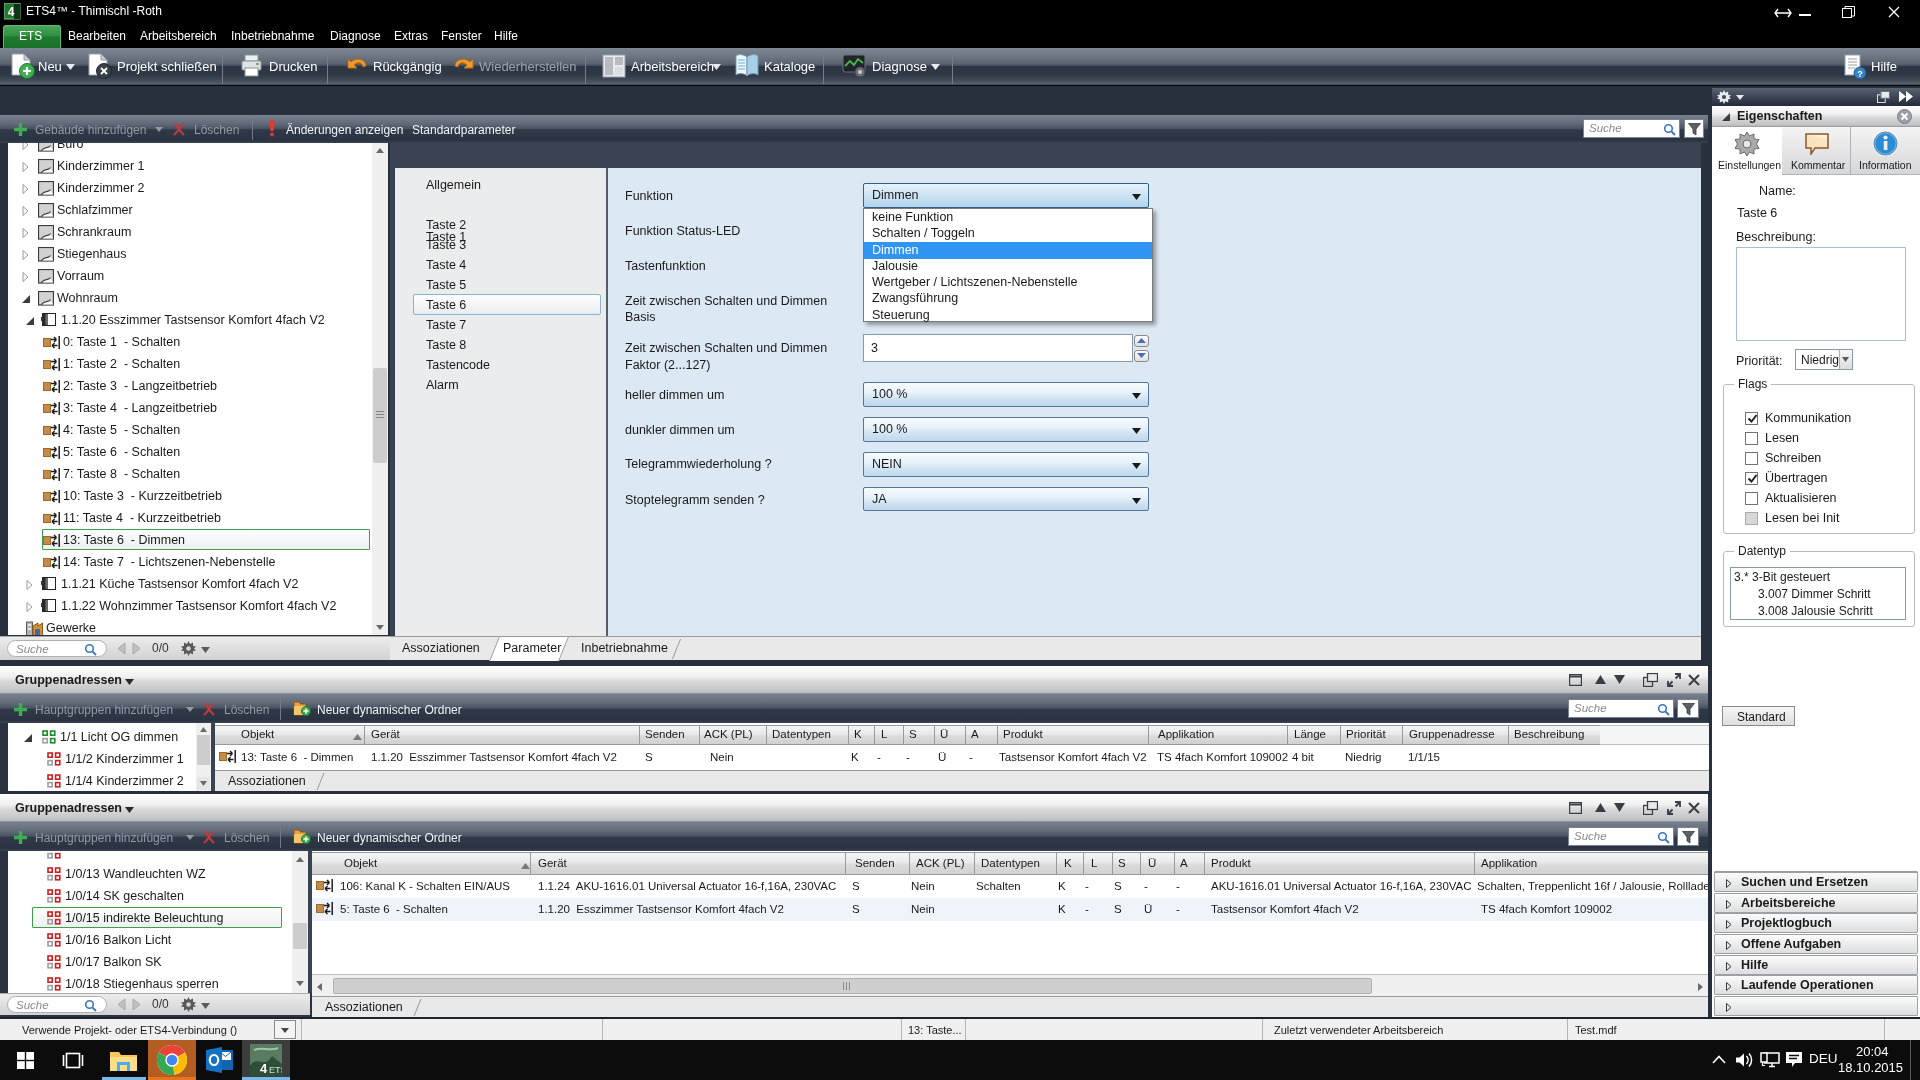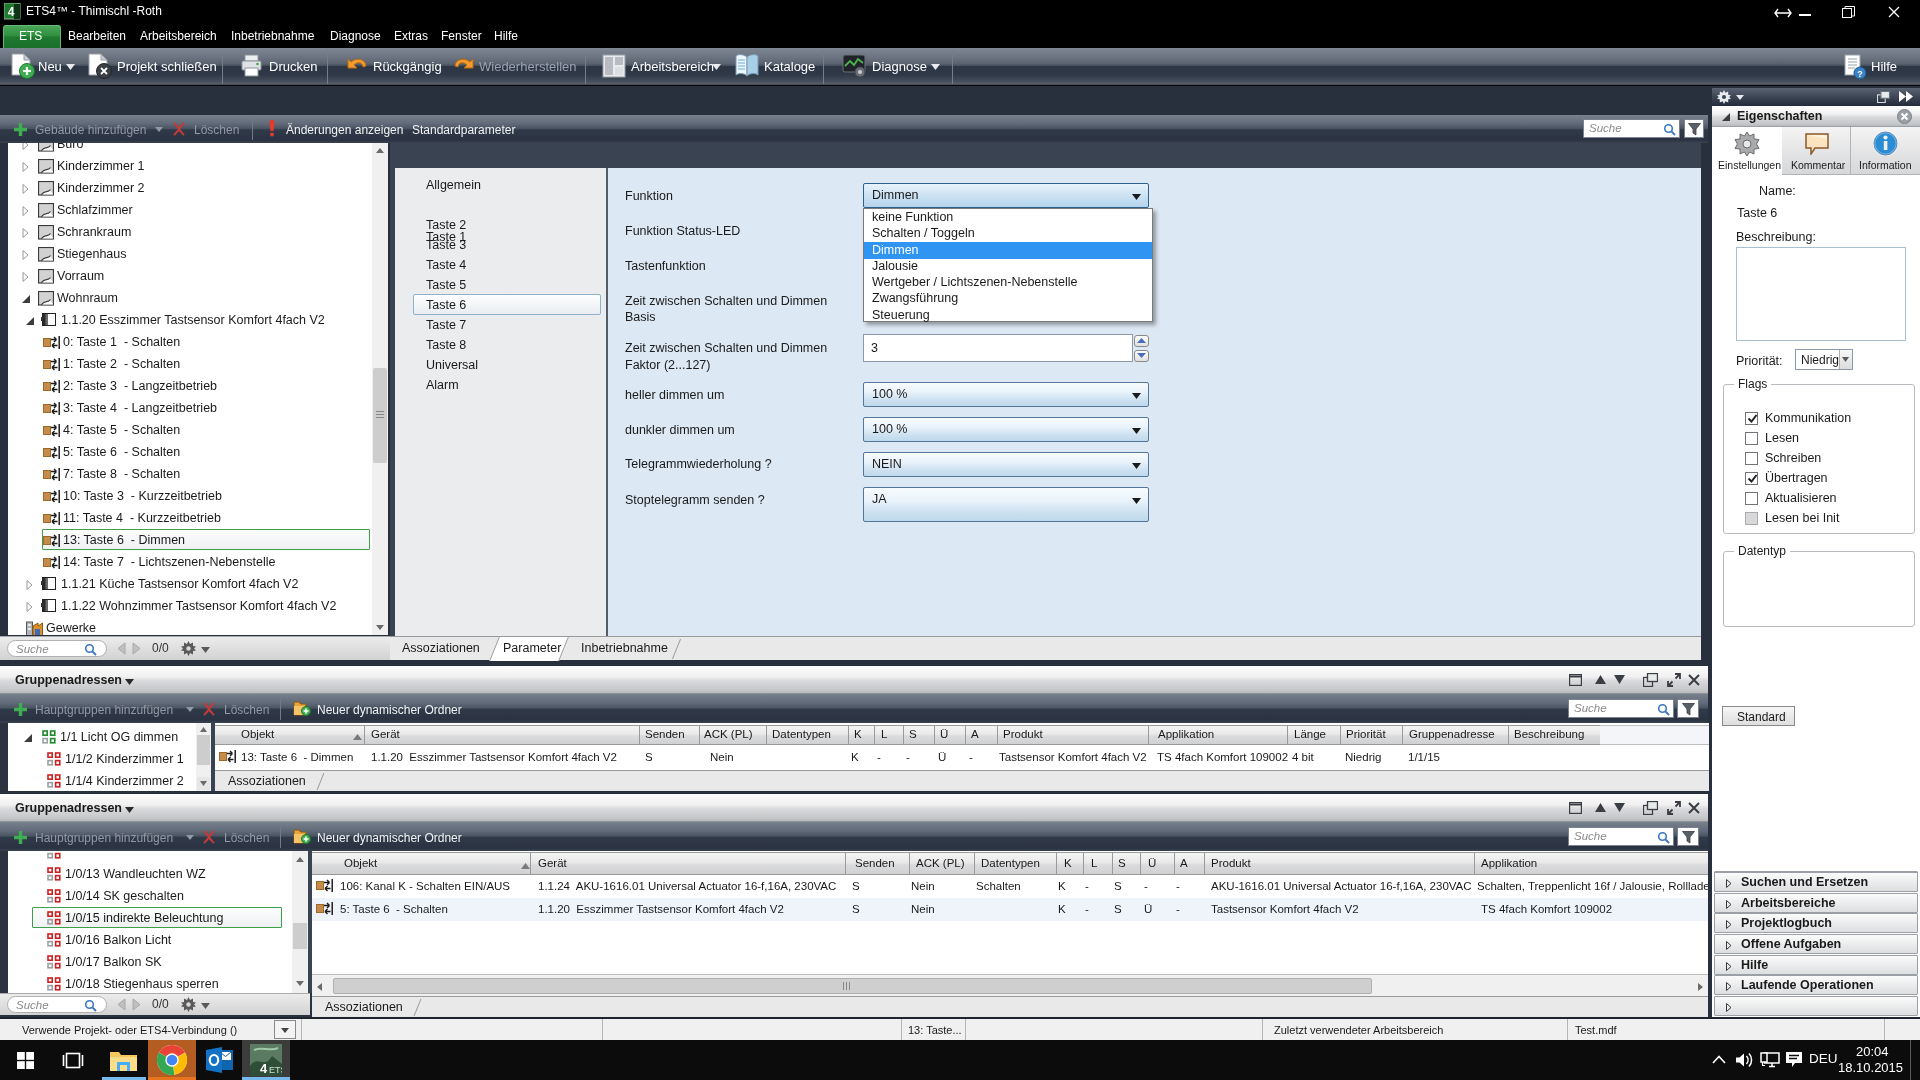--- a/index.html
+++ b/index.html
@@ -406,21 +406,21 @@
       <span class="txt" style="left:31px;top:10px;">Allgemein</span>
       <span class="txt" style="left:31px;top:30px;margin-top:32px;">Taste 1</span>
       <span class="txt" style="left:31px;top:50px;">Taste 2</span>
       <span class="txt" style="left:31px;top:70px;">Taste 3</span>
       <span class="txt" style="left:31px;top:90px;">Taste 4</span>
       <span class="txt" style="left:31px;top:110px;">Taste 5</span>
       <div class="abs" style="left:18px;top:126px;width:188px;height:21px;background:linear-gradient(180deg,#fefefe,#e9edf1);border:1px solid #8fb2cc;border-radius:2px;"></div>
       <span class="txt" style="left:31px;top:130px;">Taste 6</span>
       <span class="txt" style="left:31px;top:150px;">Taste 7</span>
       <span class="txt" style="left:31px;top:170px;">Taste 8</span>
-      <span class="txt" style="left:31px;top:190px;">Universal</span>
+      <span class="txt" style="left:31px;top:190px;">Tastencode</span>
       <span class="txt" style="left:31px;top:210px;">Alarm</span>
     </div>
     <div class="abs" style="left:606px;top:80px;width:2px;height:468px;background:#555e68;"></div>
     <div class="abs" id="parea" style="left:608px;top:80px;width:1093px;height:468px;background:#dce8f4;font-size:12.5px;">
       <span class="txt" style="left:17px;top:21px;">Funktion</span>
       <span class="txt" style="left:17px;top:56px;">Funktion Status-LED</span>
       <span class="txt" style="left:17px;top:91px;">Tastenfunktion</span>
       <span class="txt" style="left:17px;top:126px;">Zeit zwischen Schalten und Dimmen</span>
       <span class="txt" style="left:17px;top:142px;">Basis</span>
       <span class="txt" style="left:17px;top:173px;">Zeit zwischen Schalten und Dimmen</span>
@@ -446,21 +446,21 @@
           <svg class="abs" style="left:268px;top:10px" width="9" height="6" viewBox="0 0 9 6">
             <path d="M0 0 H9 L4.5 6 Z" fill="#1a1a1a"></path>
           </svg>
         </div>
       <div class="abs" style="left:255px;top:284px;width:286px;height:25px;background:linear-gradient(180deg,#f8fcfe 0%,#e8f2fa 40%,#cce0f0 75%,#bed9ec 100%);border:1px solid #53769a;border-radius:2px;">
           <span class="txt" style="left:8px;top:4px;font-size:12.5px;">NEIN</span>
           <svg class="abs" style="left:268px;top:10px" width="9" height="6" viewBox="0 0 9 6">
             <path d="M0 0 H9 L4.5 6 Z" fill="#1a1a1a"></path>
           </svg>
         </div>
-      <div class="abs" style="left:255px;top:319px;width:286px;height:35px;background:linear-gradient(180deg,#f8fcfe 0%,#e8f2fa 40%,#cce0f0 75%,#bed9ec 100%);border:1px solid #53769a;border-radius:2px;">
+      <div class="abs" style="left:255px;top:319px;width:286px;height:24px;background:linear-gradient(180deg,#f8fcfe 0%,#e8f2fa 40%,#cce0f0 75%,#bed9ec 100%);border:1px solid #53769a;border-radius:2px;">
           <span class="txt" style="left:8px;top:4px;font-size:12.5px;">JA</span>
           <svg class="abs" style="left:268px;top:10px" width="9" height="6" viewBox="0 0 9 6">
             <path d="M0 0 H9 L4.5 6 Z" fill="#1a1a1a"></path>
           </svg>
         </div>
       <div class="abs white" style="left:255px;top:166px;width:270px;height:28px;border:1px solid #8a9aa8;">
           <span class="txt" style="left:7px;top:6px;font-size:12.5px;">3</span>
         </div>
       <div class="abs" style="left:526px;top:167px;width:15px;height:12px;background:linear-gradient(180deg,#fdfdfd,#e0e0e0);border:1px solid #8a8a8a;border-radius:3px;"></div>
       <svg class="abs" style="left:529px;top:170px" width="9" height="5" viewBox="0 0 9 5">
@@ -988,20 +988,25 @@
     <div class="abs white" style="left:33px;top:384px;width:13px;height:13px;border:1px solid #707478;">
         <svg class="abs" style="left:1px;top:0px" width="11" height="11" viewBox="0 0 11 11">
           <path d="M1.5 5.5 L4.5 8.5 L9.5 2" stroke="#222" stroke-width="2" fill="none"></path>
         </svg>
       </div>
     <div class="abs white" style="left:33px;top:404px;width:13px;height:13px;border:1px solid #707478;"></div>
     <div class="abs" style="left:33px;top:424px;width:13px;height:13px;border:1px solid #a8acb0;background:#d8d8d8;"></div>
 
     <div class="abs" style="left:11px;top:463px;width:192px;height:76px;border:1px solid #b8bcc0;border-radius:3px;"></div>
     <span class="txt" style="left:22px;top:456px;font-size:12px;background:#fff;padding:0 4px;">Datentyp</span>
+    <div class="abs white" style="left:18px;top:479px;width:176px;height:53px;border:1px solid #8a9aa8;">
+      <span class="txt" style="left:3px;top:2px;font-size:12px;">3.* 3-Bit gesteuert</span>
+      <span class="txt" style="left:27px;top:19px;font-size:12px;">3.007 Dimmer Schritt</span>
+      <span class="txt" style="left:27px;top:36px;font-size:12px;">3.008 Jalousie Schritt</span>
+    </div>
 
     <div class="abs" style="left:10px;top:618px;width:73px;height:20px;background:linear-gradient(180deg,#f6f6f6,#dedede);border:1px solid #8a8a8a;">
       <span class="txt" style="left:14px;top:3px;font-size:12px;">Standard</span>
     </div>
 
     <div id="cbars">
     <div class="abs" style="left:2px;top:763px;width:204px;height:20px;background:linear-gradient(180deg,#fbfbfb,#dcdee0);border:1px solid #9aa0a6;border-radius:1px;margin-top:20px;">
       <svg class="abs" style="left:11px;top:6px" width="6" height="9" viewBox="0 0 6 9">
             <path d="M0.5 0.5 L5 4.5 L0.5 8.5 Z" fill="none" stroke="#3a3a3a"></path>
           </svg>

